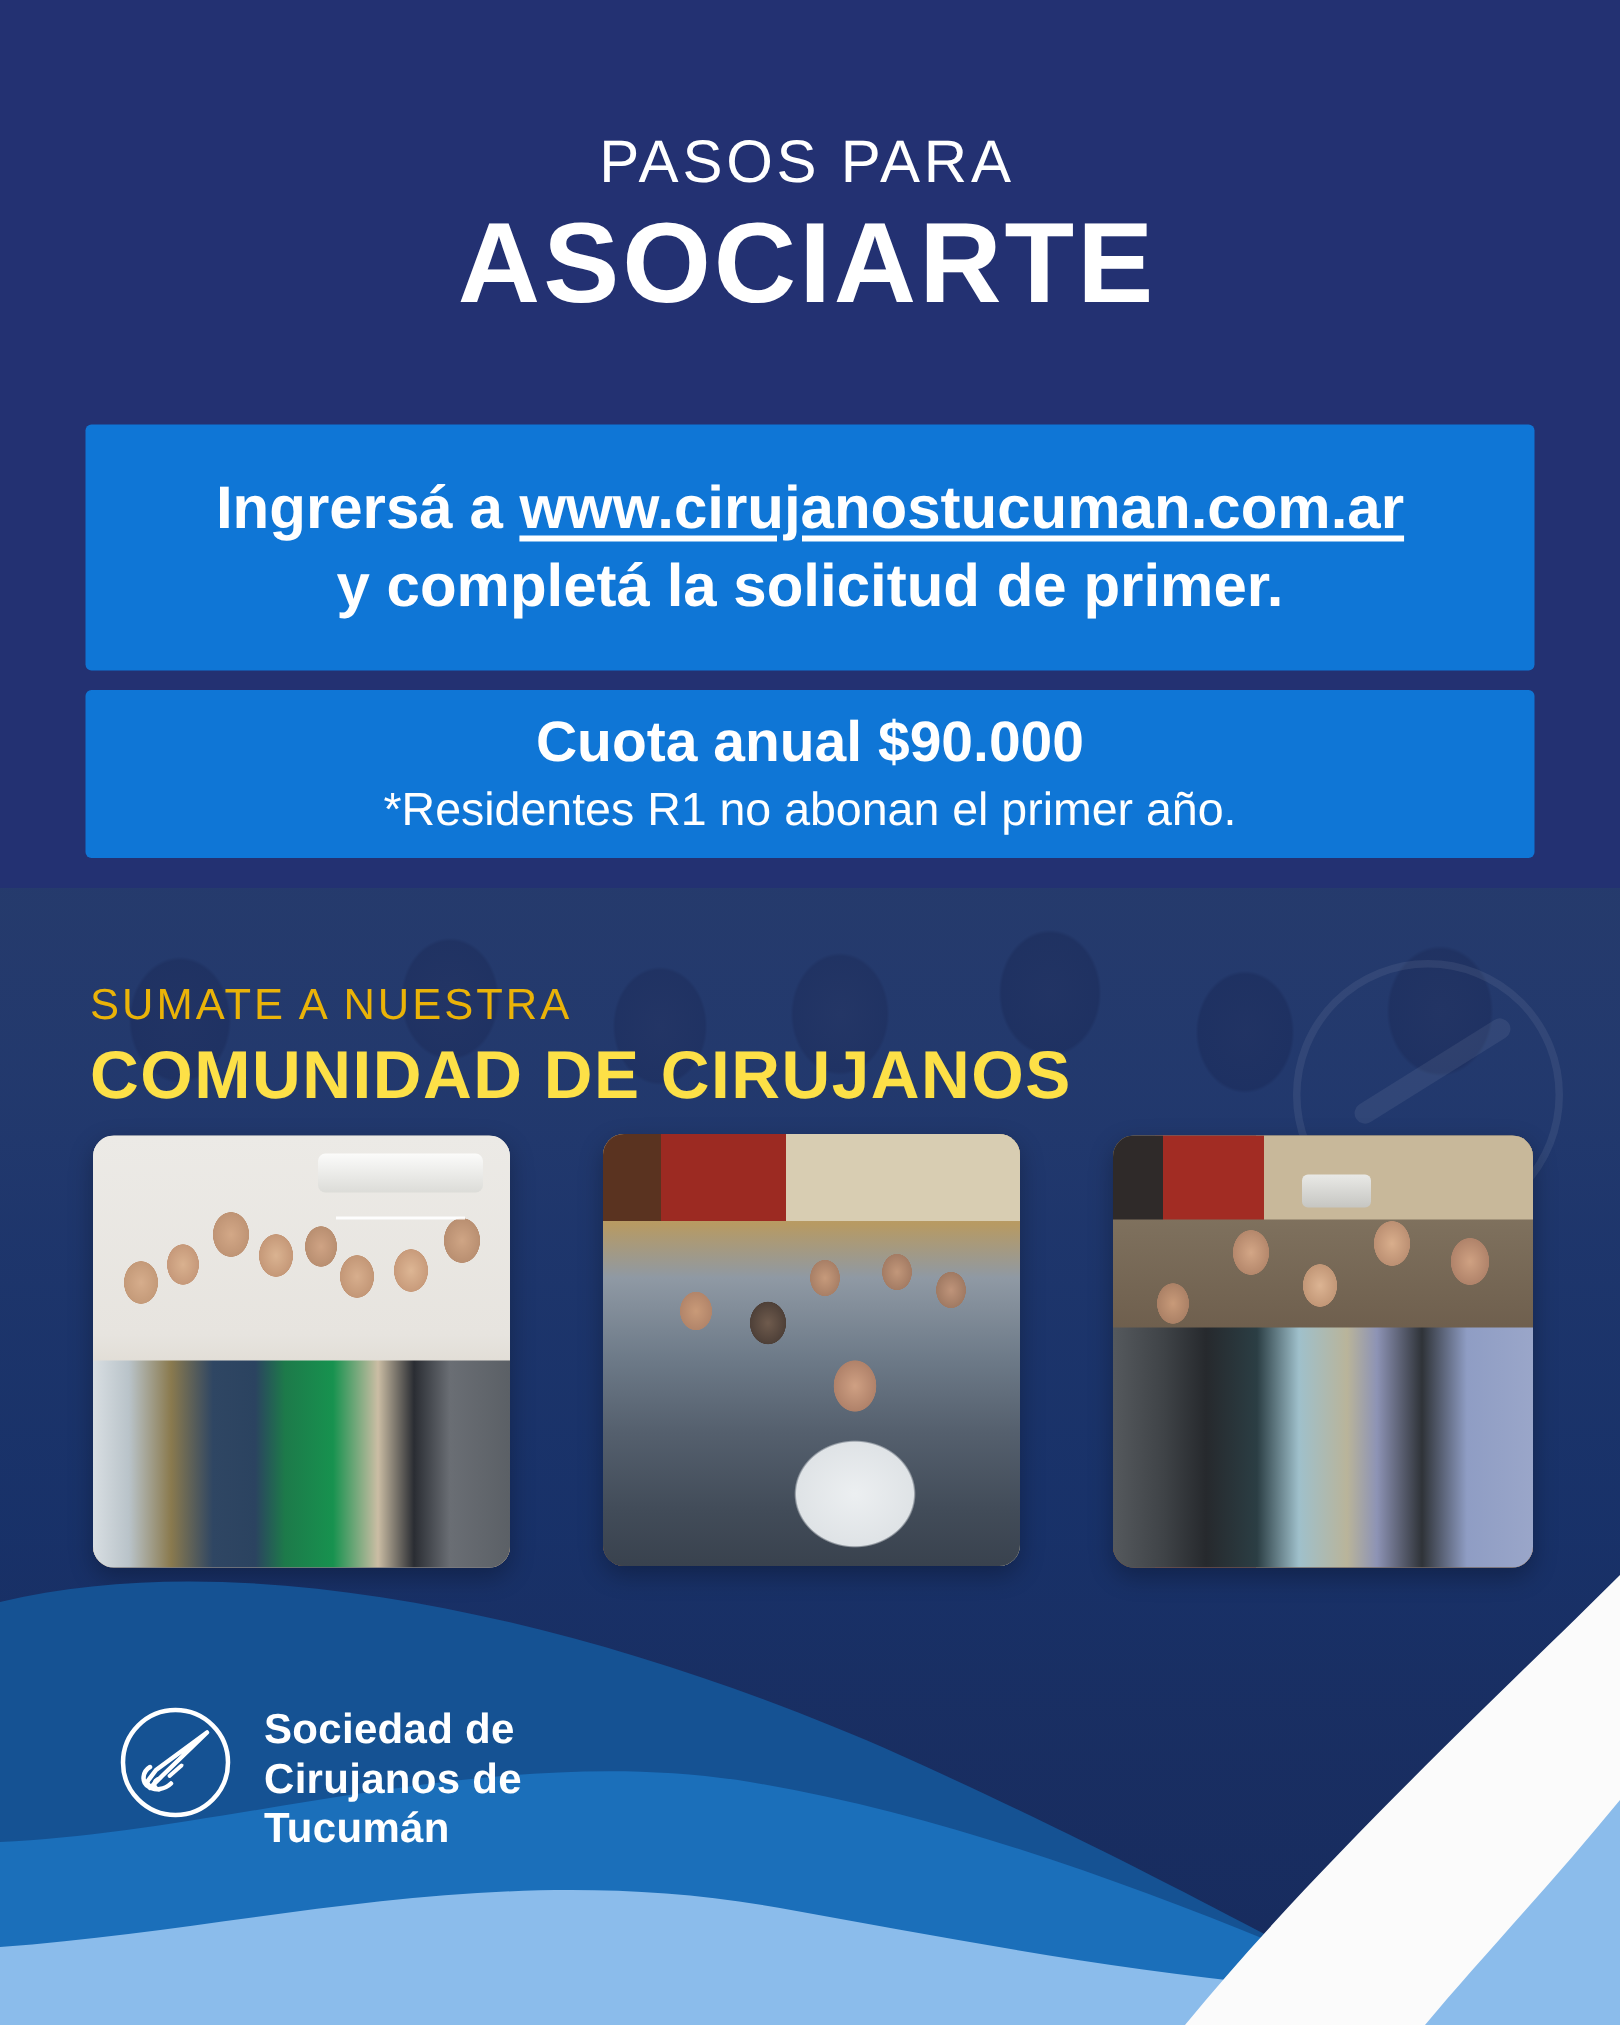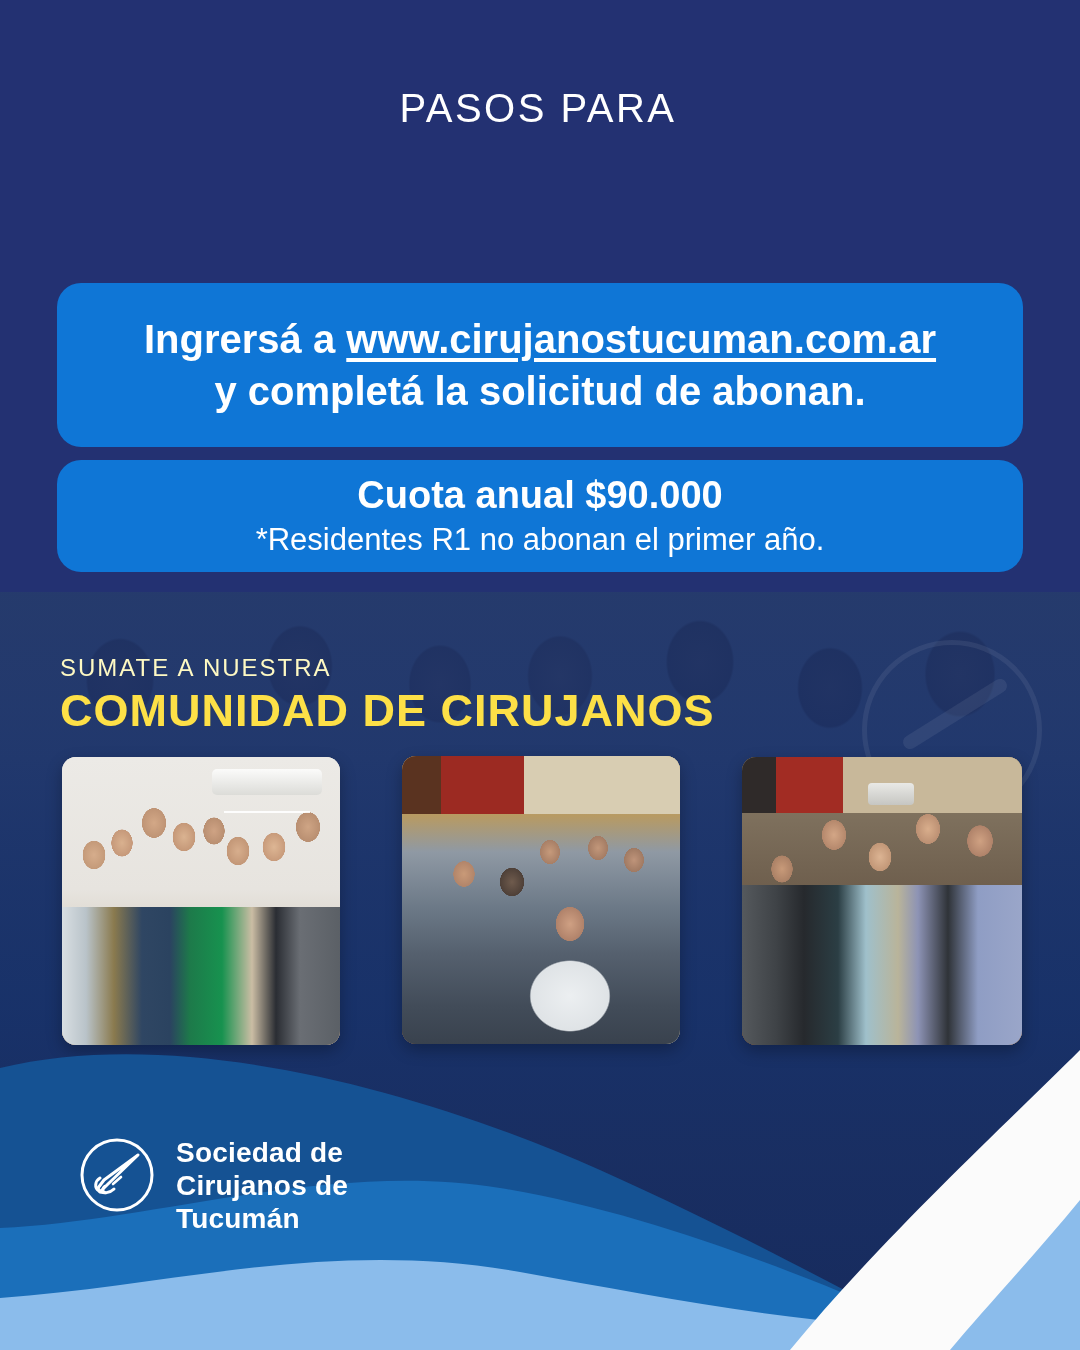--- a/index.html
+++ b/index.html
@@ -102,21 +102,21 @@
     font-weight:bold;
     letter-spacing:2px;
     line-height:1.05;
     margin-top:8px;
   }
 
   
   .card {
     position:absolute;
     background:#0f76d6;
-    border-radius:24px;
+    border-radius:4px;
     color:#fff;
     text-align:center;
     display:flex;
     flex-direction:column;
     align-items:center;
     justify-content:center;
   }
   #card-web {
     left:57px; top:283px;
     width:966px; height:164px;
@@ -146,22 +146,22 @@
     font-weight:400;
     line-height:1.3;
     margin-top:0;
   }
 
   
   .community {
     position:absolute; left:60px; top:655px;
   }
   .community .sub {
-    color:#fef9c3;
-    font-size:24px;
+    color:#eab308;
+    font-size:29px;
     letter-spacing:2px;
     font-weight:400;
     line-height:1.1;
   }
   .community .main {
     color:#fde047;
     font-size:45px;
     font-weight:bold;
     letter-spacing:1px;
     line-height:1.15;
@@ -288,27 +288,28 @@
   <div class="bg-photo">
     <div class="scene"></div>
     <div class="bg-overlay"></div>
     <div class="bg-watermark"></div>
   </div>
 
   <div class="top-solid"></div>
 
   <div class="header">
     <div class="kicker">PASOS PARA</div>
+    <div class="headline">ASOCIARTE</div>
   </div>
 
   <div class="card" id="card-web">
     <div class="line">
       <span>Ingrersá a </span><span class="url">www.cirujanostucuman.com.ar</span>
     </div>
-    <div class="line">y completá la solicitud de abonan.</div>
+    <div class="line">y completá la solicitud de primer.</div>
   </div>
 
   <div class="card" id="card-fee">
     <div class="fee-title">Cuota anual $90.000</div>
     <div class="fee-note">*Residentes R1 no abonan el primer año.</div>
   </div>
 
   <div class="community">
     <div class="sub">SUMATE A NUESTRA</div>
     <div class="main">COMUNIDAD DE CIRUJANOS</div>

